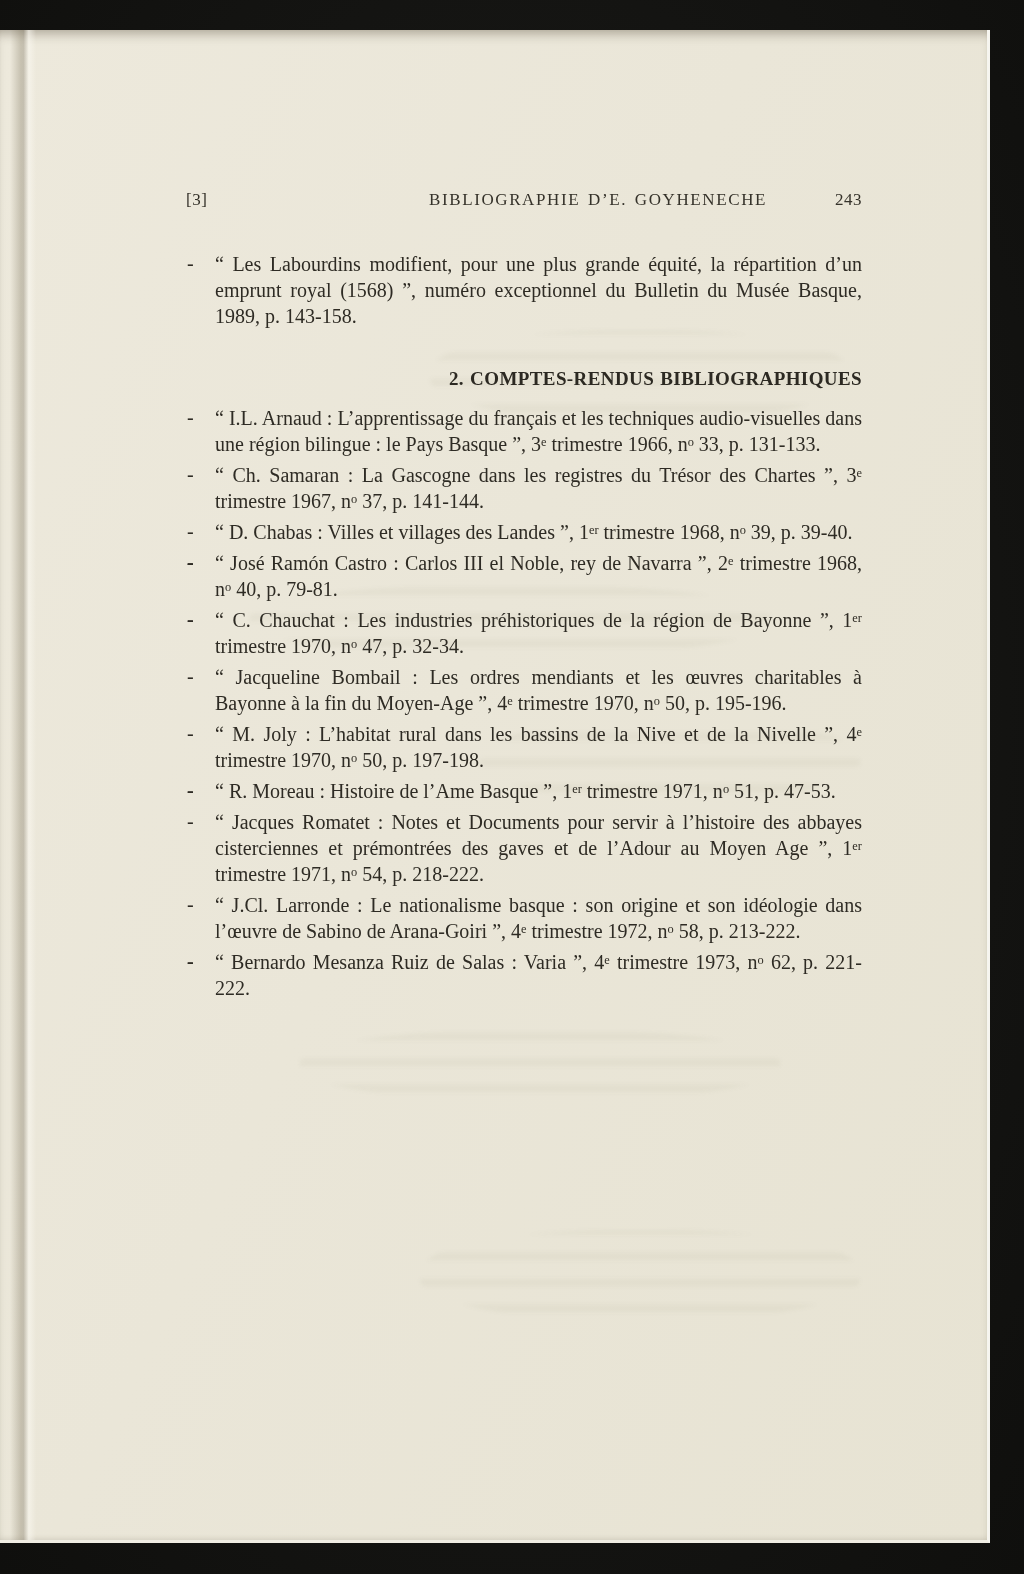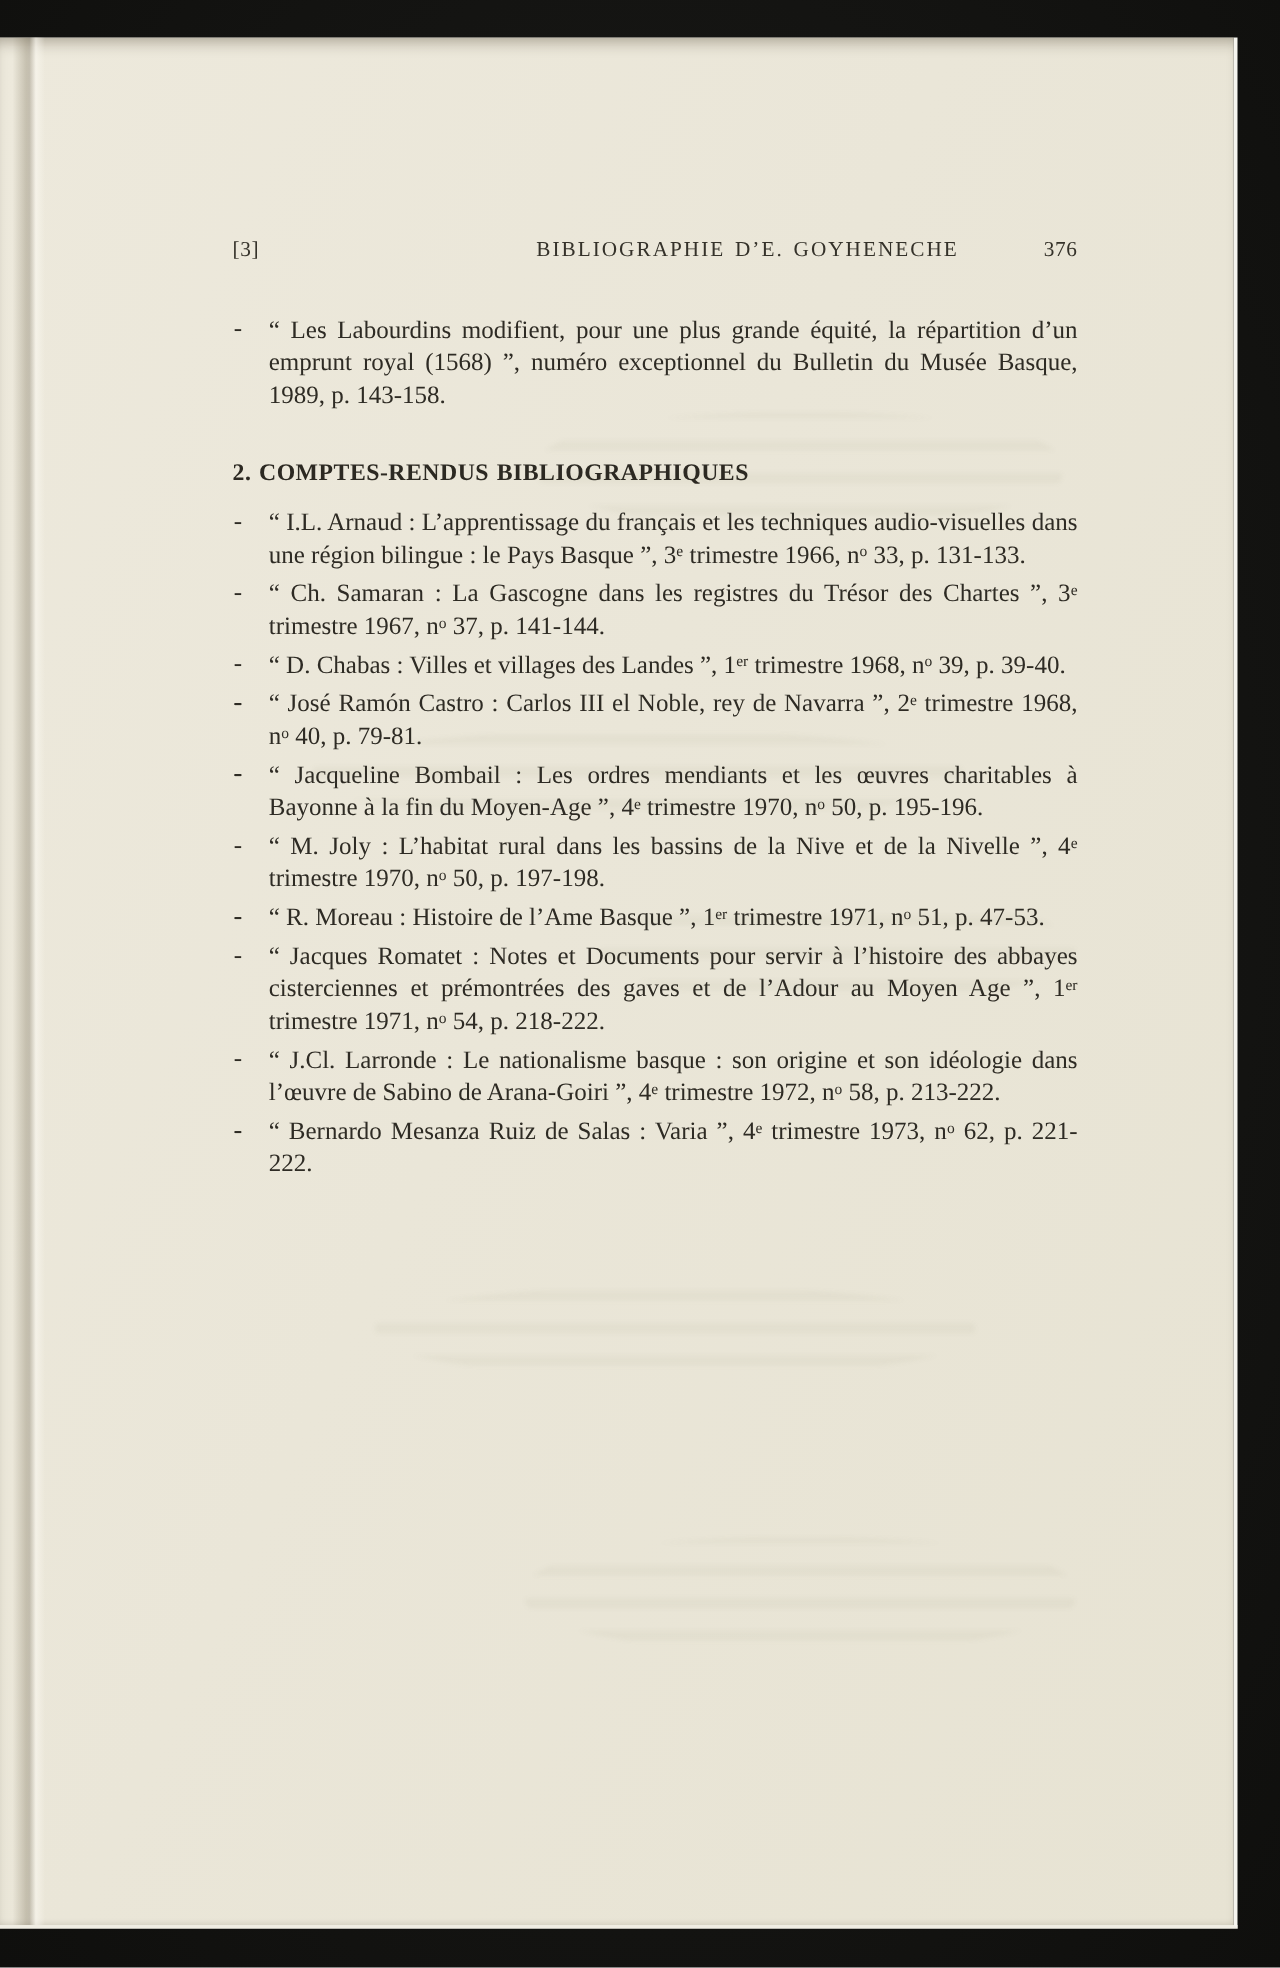--- a/index.html
+++ b/index.html
@@ -41,21 +41,21 @@
   .pagehead {
     display:flex; align-items:baseline;
     font-size:17px; color:#35322a;
   }
   .ph-left  { width:95px; letter-spacing:.5px; }
   .ph-center{ flex:1; text-align:right; letter-spacing:1.6px; word-spacing:2px; }
   .ph-right { width:95px; text-align:right; letter-spacing:.5px; }
   .entries { margin:0; }
   .intro { margin-top:41px; }
   .section-heading {
-    font-size:19px; font-weight:bold; text-align:left;
+    font-size:19px; font-weight:bold; text-align:right;
     letter-spacing:.4px; word-spacing:1px;
     margin:39px 0 15px 0; color:#2c2922;
   }
   .entry {
     position:relative; padding-left:29px;
     font-size:20px; line-height:26px;
     text-align:justify; margin-bottom:5px;
     color:#2e2b24;
   }
   .entry .dash { position:absolute; left:1px; top:-1px; }
@@ -73,38 +73,38 @@
   <div class="smudge" style="left:430px; top:300px;  width:420px; height:90px;"></div>
   <div class="smudge" style="left:250px; top:555px;  width:520px; height:70px;"></div>
   <div class="smudge" style="left:480px; top:690px;  width:380px; height:80px;"></div>
   <div class="smudge" style="left:300px; top:1000px; width:480px; height:70px;"></div>
   <div class="smudge" style="left:420px; top:1200px; width:440px; height:90px;"></div>
 
   <div class="content">
     <header class="pagehead">
       <span class="ph-left">[3]</span>
       <span class="ph-center">BIBLIOGRAPHIE D’E. GOYHENECHE</span>
-      <span class="ph-right">376</span>
+      <span class="ph-right">243</span>
     </header>
 
     <div class="entries intro">
         <div class="entry"><span class="dash">-</span><span>“ Les Labourdins modifient, pour une plus grande équité, la répartition d’un emprunt royal (1568) ”, numéro exceptionnel du Bulletin du Musée Basque, 1989, p. 143-158.</span></div>
       </div>
 
     <h2 class="section-heading">2. COMPTES-RENDUS BIBLIOGRAPHIQUES</h2>
 
     <div class="entries">
         <div class="entry"><span class="dash">-</span><span>“ I.L. Arnaud : L’apprentissage du français et les techniques audio-visuelles dans une région bilingue : le Pays Basque ”, 3<sup>e</sup> trimestre 1966, n<sup>o</sup> 33, p. 131-133.</span></div>
         <div class="entry"><span class="dash">-</span><span>“ Ch. Samaran : La Gascogne dans les registres du Trésor des Chartes ”, 3<sup>e</sup> trimestre 1967, n<sup>o</sup> 37, p. 141-144.</span></div>
         <div class="entry"><span class="dash">-</span><span>“ D. Chabas : Villes et villages des Landes ”, 1<sup>er</sup> trimestre 1968, n<sup>o</sup> 39, p. 39-40.</span></div>
         <div class="entry"><span class="dash">-</span></div>
         <div class="entry"><span class="dash">-</span></div>
         <div class="entry"><span class="dash">-</span><span>“ José Ramón Castro : Carlos III el Noble, rey de Navarra ”, 2<sup>e</sup> trimestre 1968, n<sup>o</sup> 40, p. 79-81.</span></div>
         <div class="entry"><span class="dash">-</span></div>
-        <div class="entry"><span class="dash">-</span></div>
+        <div class="entry"><span class="dash">-</span><span>“ C. Chauchat : Les industries préhistoriques de la région de Bayonne ”, 1<sup>er</sup> trimestre 1970, n<sup>o</sup> 47, p. 32-34.</span></div>
         <div class="entry"><span class="dash">-</span><span>“ Jacqueline Bombail : Les ordres mendiants et les œuvres charitables à Bayonne à la fin du Moyen-Age ”, 4<sup>e</sup> trimestre 1970, n<sup>o</sup> 50, p. 195-196.</span></div>
         <div class="entry"><span class="dash">-</span><span>“ M. Joly : L’habitat rural dans les bassins de la Nive et de la Nivelle ”, 4<sup>e</sup> trimestre 1970, n<sup>o</sup> 50, p. 197-198.</span></div>
         <div class="entry"><span class="dash">-</span></div>
         <div class="entry"><span class="dash">-</span><span>“ R. Moreau : Histoire de l’Ame Basque ”, 1<sup>er</sup> trimestre 1971, n<sup>o</sup> 51, p. 47-53.</span></div>
         <div class="entry"><span class="dash">-</span><span>“ Jacques Romatet : Notes et Documents pour servir à l’histoire des abbayes cisterciennes et prémontrées des gaves et de l’Adour au Moyen Age ”, 1<sup>er</sup> trimestre 1971, n<sup>o</sup> 54, p. 218-222.</span></div>
         <div class="entry"><span class="dash">-</span><span>“ J.Cl. Larronde : Le nationalisme basque : son origine et son idéologie dans l’œuvre de Sabino de Arana-Goiri ”, 4<sup>e</sup> trimestre 1972, n<sup>o</sup> 58, p. 213-222.</span></div>
         <div class="entry"><span class="dash">-</span></div>
         <div class="entry"><span class="dash">-</span><span>“ Bernardo Mesanza Ruiz de Salas : Varia ”, 4<sup>e</sup> trimestre 1973, n<sup>o</sup> 62, p. 221-222.</span></div>
       </div>
   </div>

